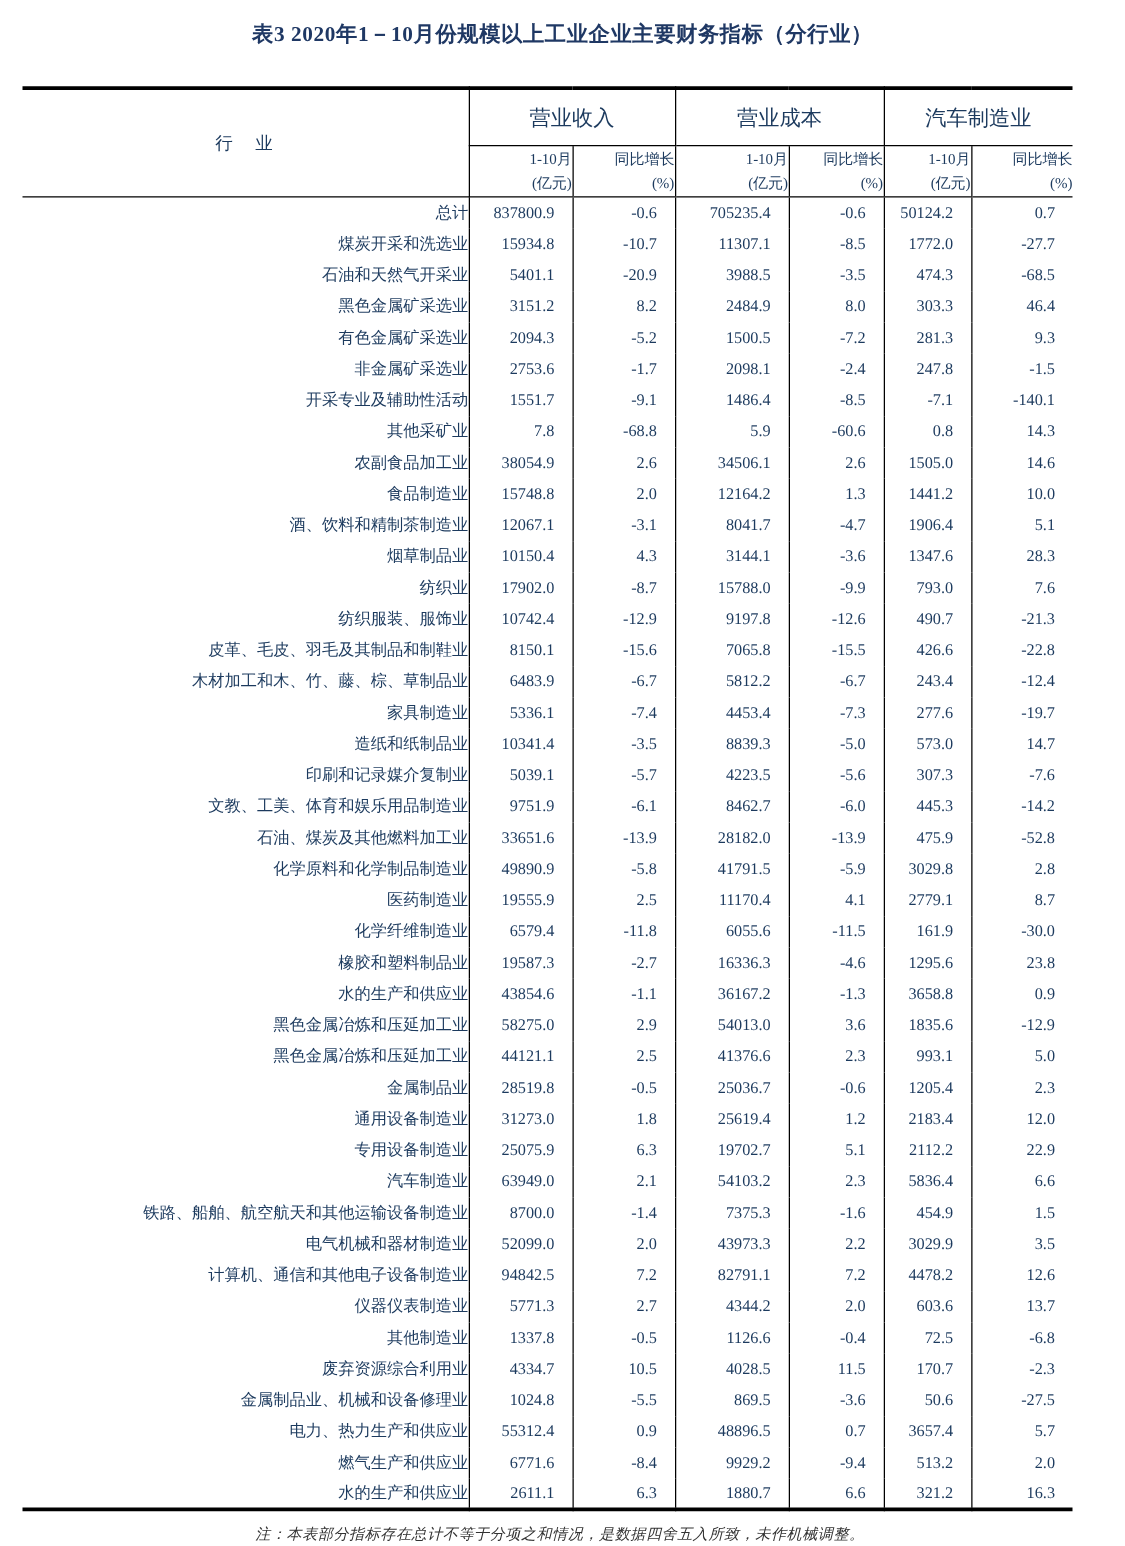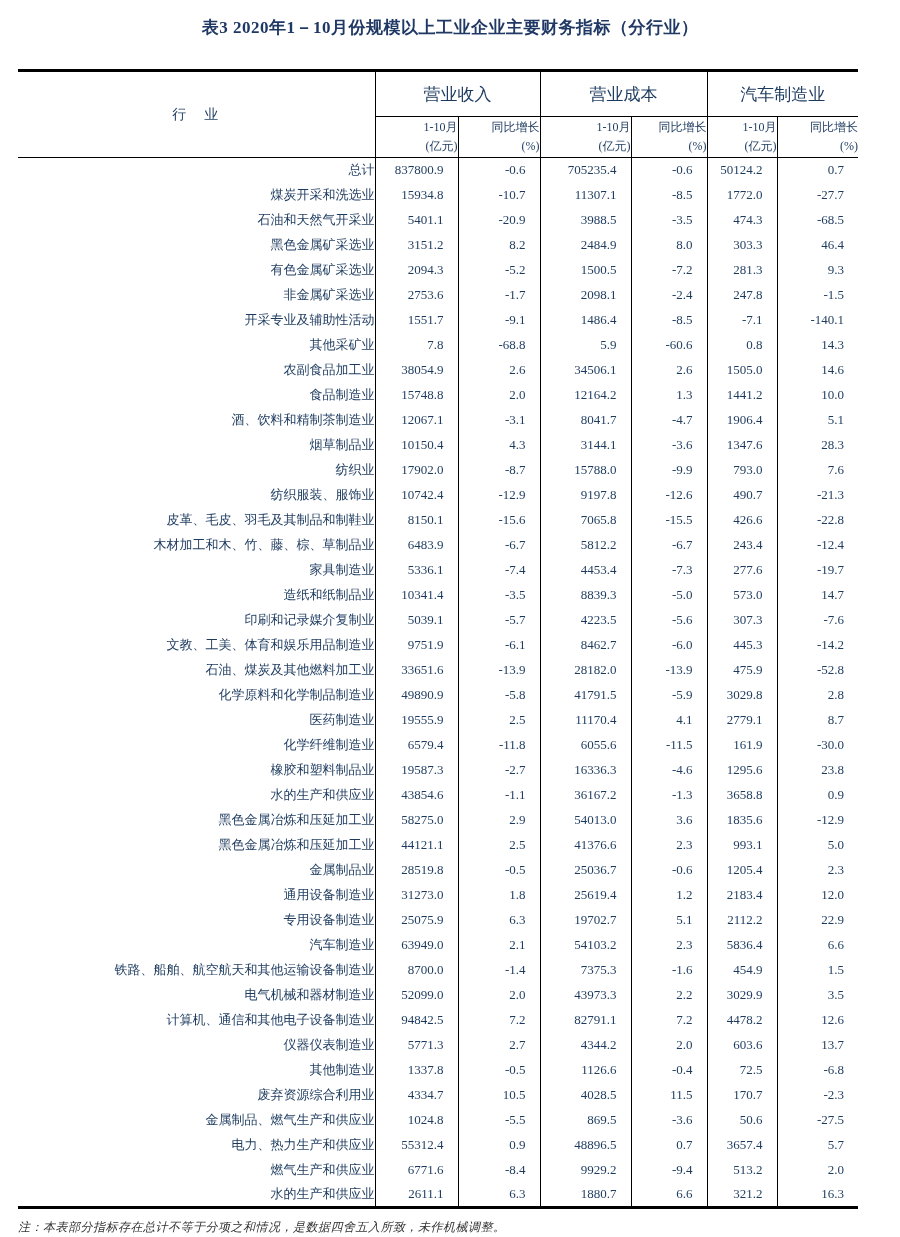--- a/index.html
+++ b/index.html
@@ -49,21 +49,21 @@
   td.ind { text-align: right; padding-left: 32px; font-size: 13px; }
   td.ind.total { padding-left: 2px; }
   td.num {
     border-left: 1px solid #000; text-align: right; padding-right: 14px;
     font-family: "Liberation Serif", "DejaVu Serif", serif; font-size: 13px;
   }
 
   .foot-note {
     position: absolute; left: 18px; top: 1219px; width: 860px;
     font-style: italic; font-size: 12px; color: #333333;
-    font-family: "Liberation Serif", "DejaVu Serif", serif; letter-spacing: 0.5px;
+    font-family: "Liberation Serif", "DejaVu Serif", serif; letter-spacing: 0.5px; text-align: center;
   }
 </style>
 </head>
 <body>
 
 <div class="page">
 
   <div class="doc-title">表3 2020年1－10月份规模以上工业企业主要财务指标（分行业）</div>
 
   <table class="stat-table">
@@ -485,21 +485,21 @@
     <td class="ind">废弃资源综合利用业</td>
     <td class="num">4334.7</td>
     <td class="num">10.5</td>
     <td class="num">4028.5</td>
     <td class="num">11.5</td>
     <td class="num">170.7</td>
     <td class="num">-2.3</td>
   </tr>
 
   <tr>
-    <td class="ind">金属制品、燃气生产和供应业</td>
+    <td class="ind">金属制品业、机械和设备修理业</td>
     <td class="num">1024.8</td>
     <td class="num">-5.5</td>
     <td class="num">869.5</td>
     <td class="num">-3.6</td>
     <td class="num">50.6</td>
     <td class="num">-27.5</td>
   </tr>
 
   <tr>
     <td class="ind">电力、热力生产和供应业</td>

